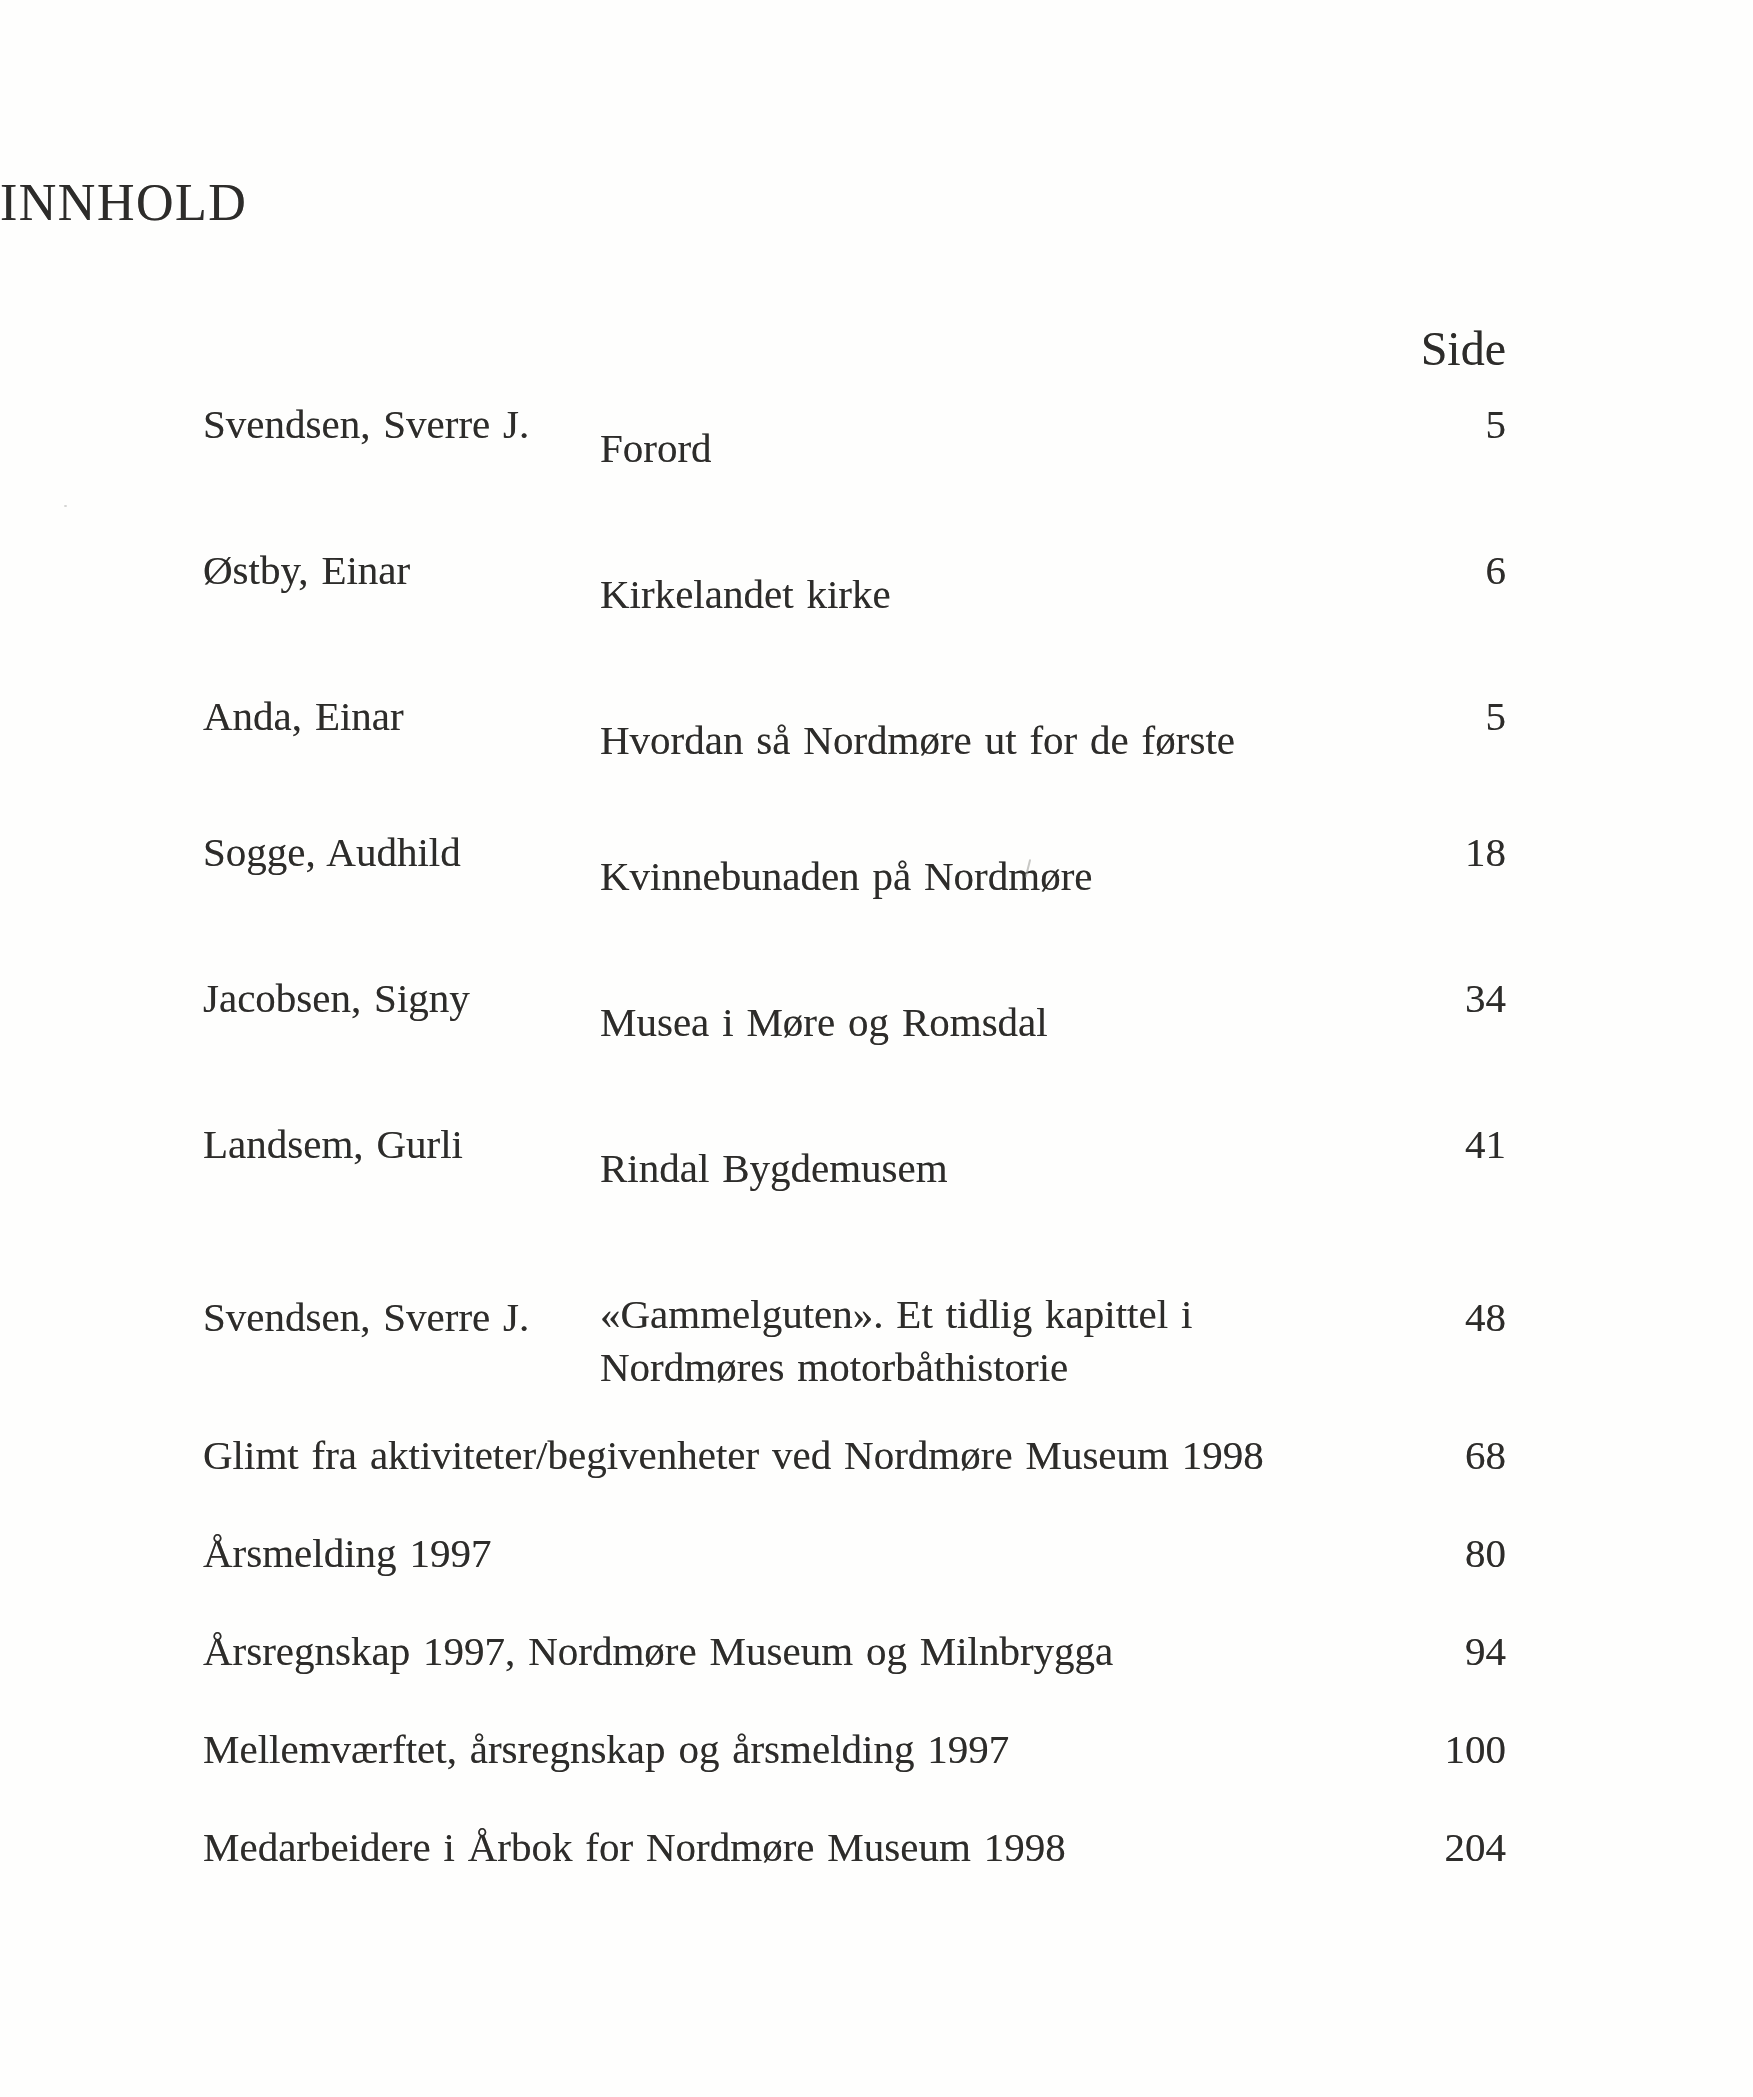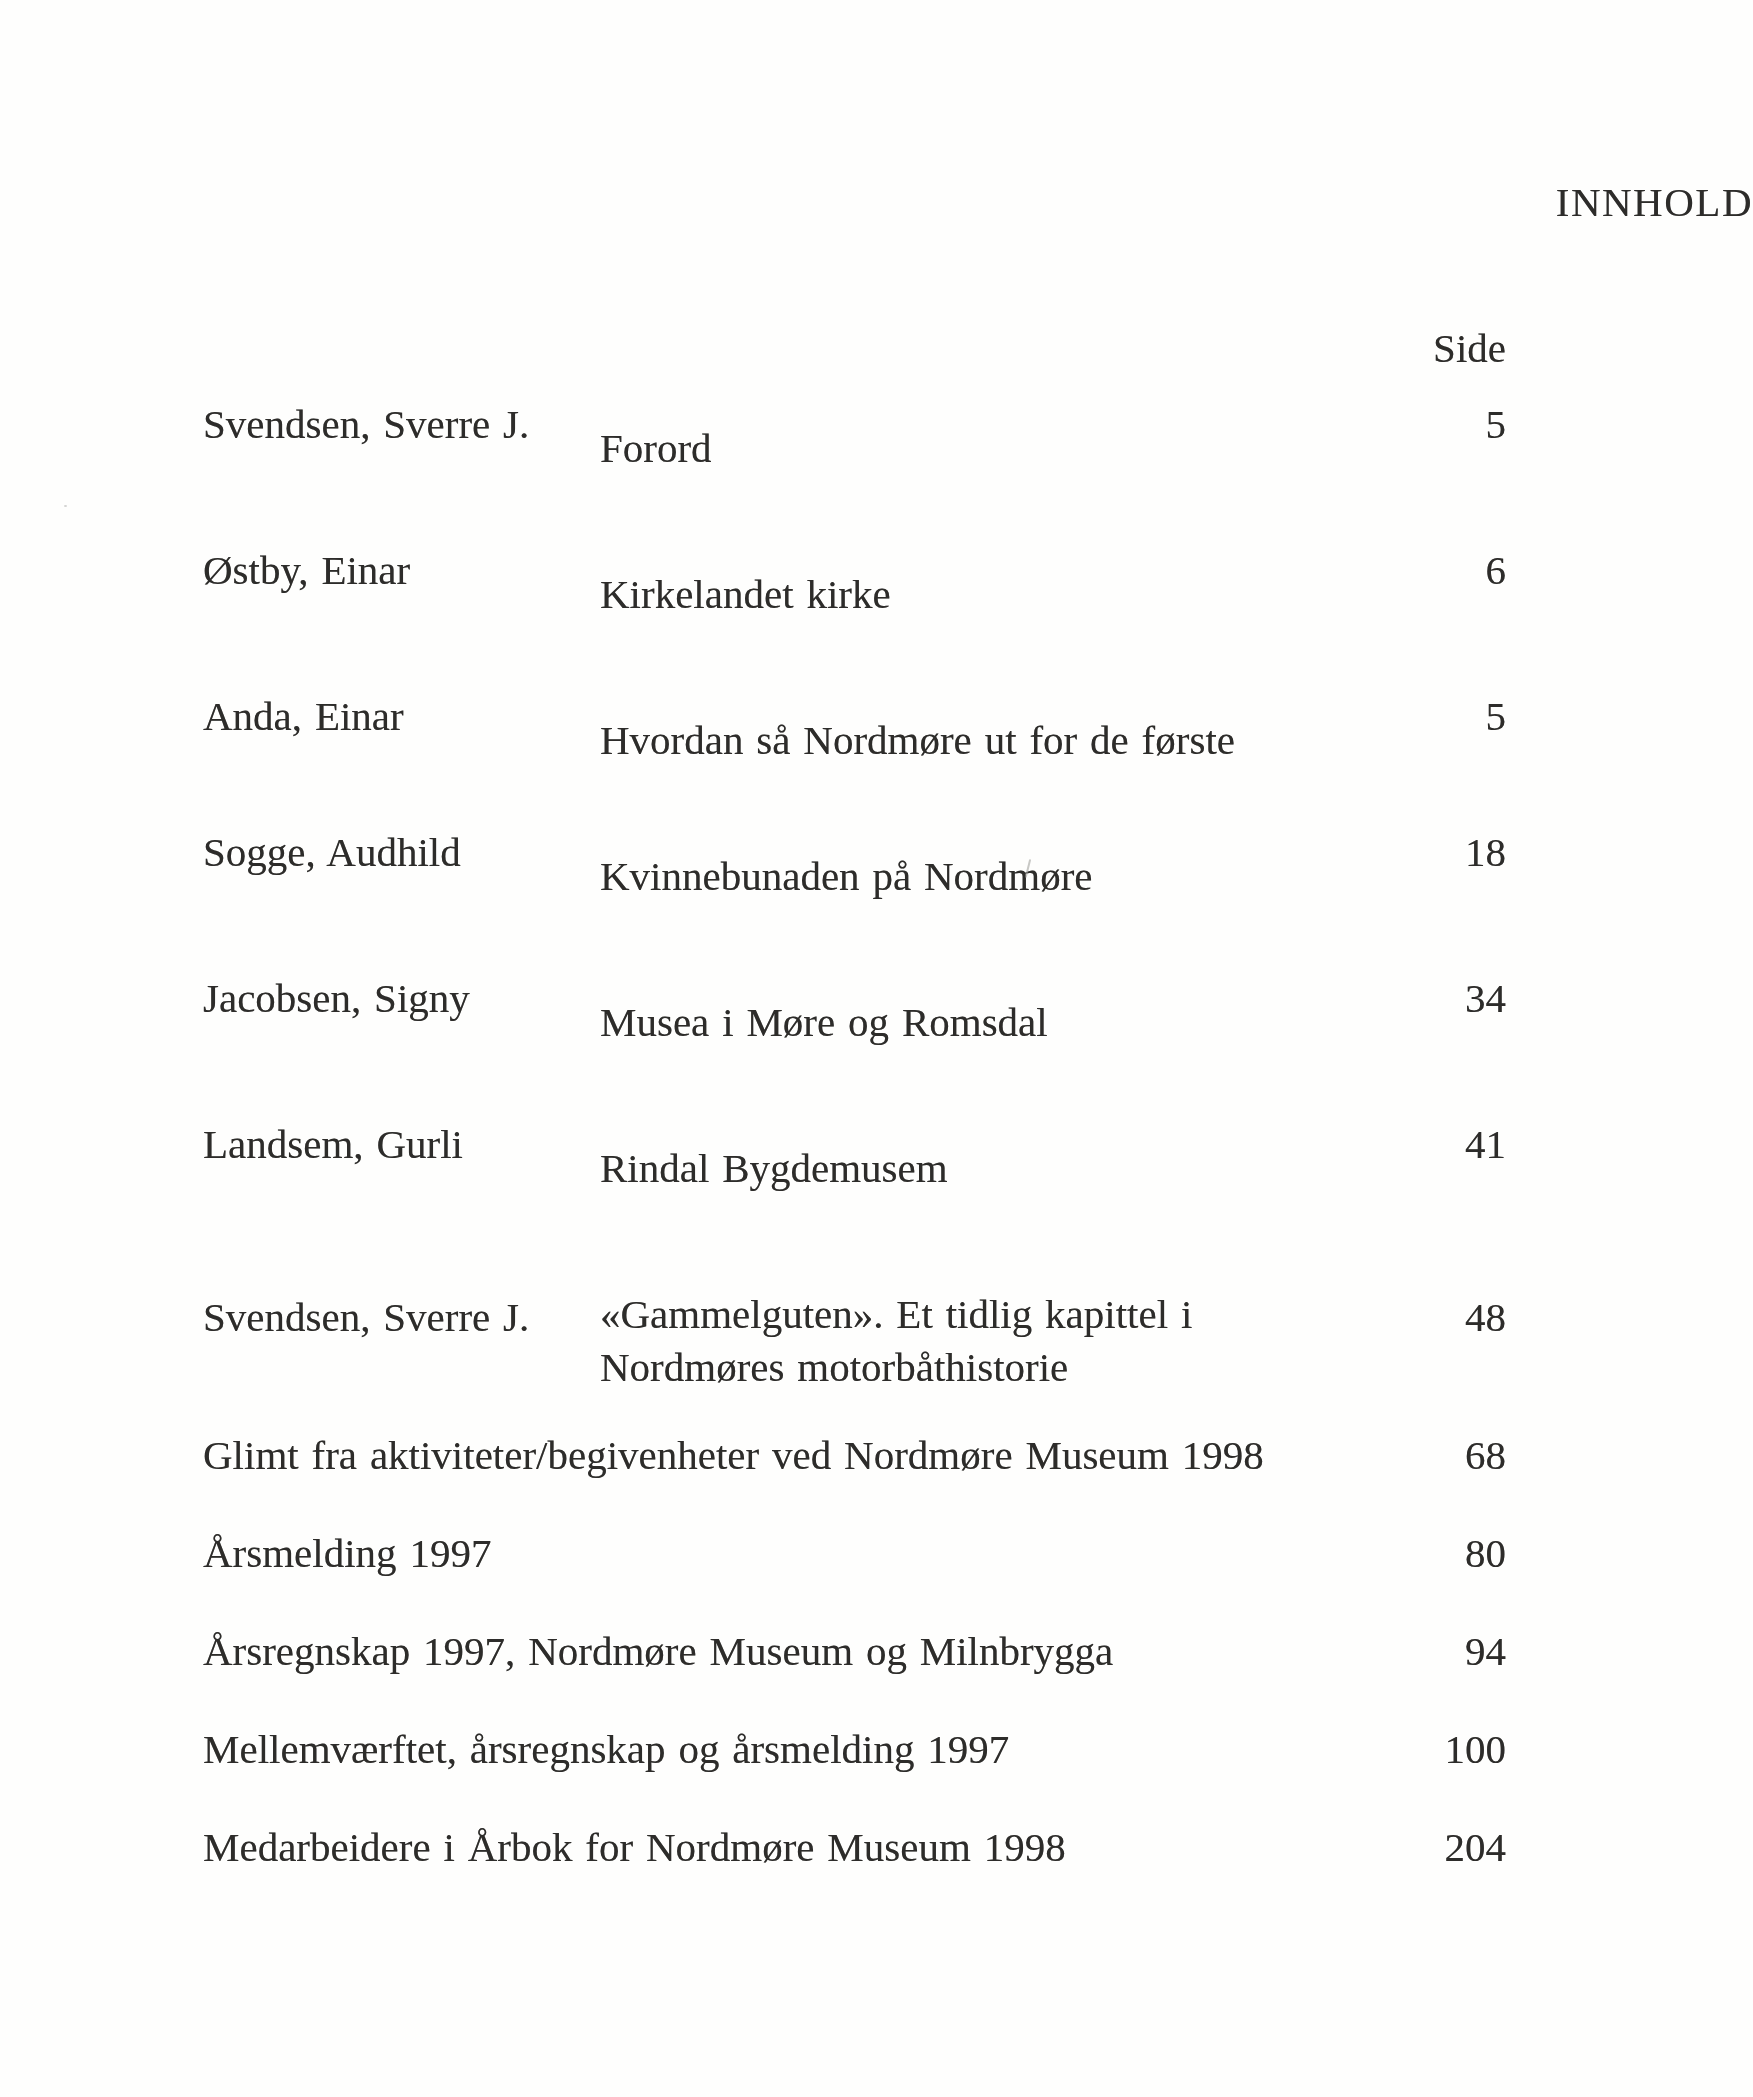--- a/index.html
+++ b/index.html
@@ -9,31 +9,31 @@
     width: 1753px;
     height: 2097px;
     background: #fefefd;
     overflow: hidden;
     color: #2d2c2a;
     font-family: "Liberation Serif", "DejaVu Serif", serif;
     text-shadow: 0 0 0.5px rgba(45,44,42,0.45);
   }
   .doc-title {
     margin-top: 170px;
-    font-size: 41px;
+    font-size: 52px;
     line-height: 65px;
     font-weight: 400;
-    text-align: right;
+    text-align: left;
     letter-spacing: 1.5px;
   }
   .content {
     margin: 88px 247px 0 203px; 
   }
   .side-header {
-    font-size: 41px;
+    font-size: 48px;
     line-height: 51px;
     text-align: right;
     word-spacing: 2.1px;
   }
   .row {
     display: flex;
     align-items: center;
     font-size: 41px;
     line-height: 53px;
     word-spacing: 2.6px;

